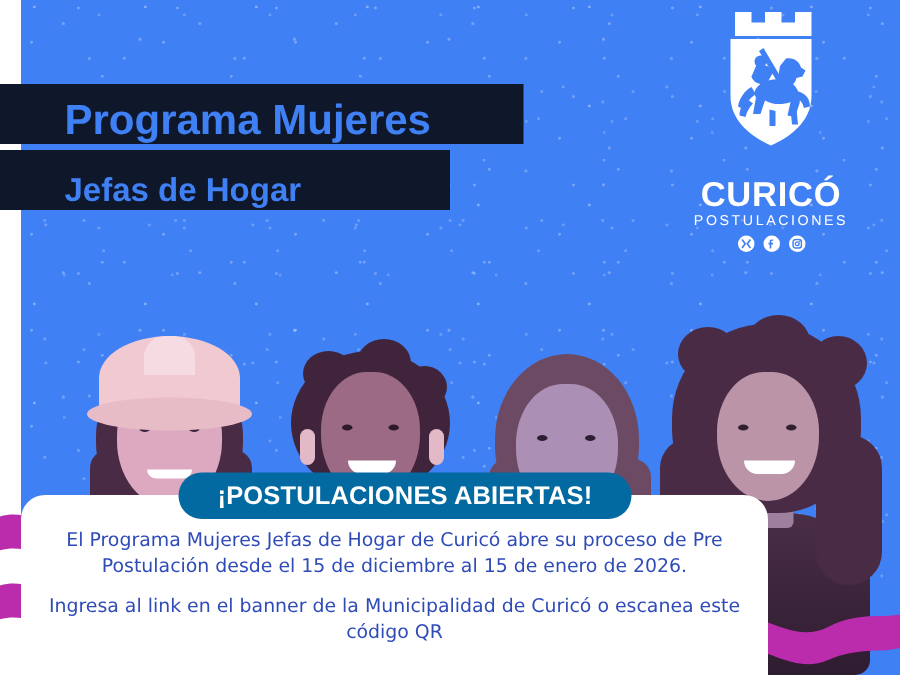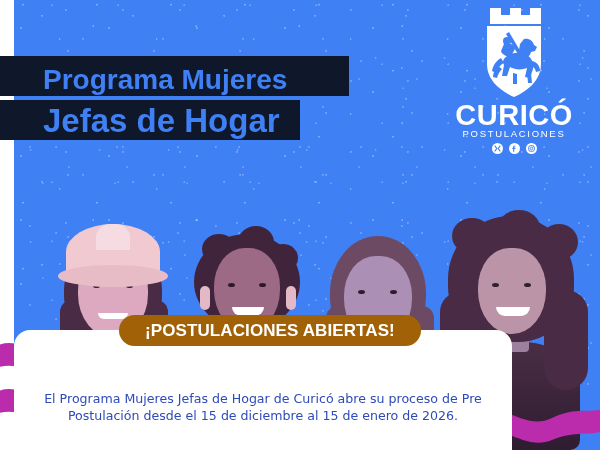--- a/index.html
+++ b/index.html
@@ -55,21 +55,21 @@
   
   .title-band{
     position:absolute;left:0;
     background:#0f172a;
     display:flex;align-items:flex-end;
     color:#4080f5;font-weight:bold;
     white-space:nowrap;
     z-index:6;
   }
   .title-band-1{ top:56px; width:349px; height:40px; font-size:28px; padding-left:43px; box-sizing:border-box;}
-  .title-band-2{ top:100px; width:300px; height:40px; font-size:33px; padding-left:43px; box-sizing:border-box;}
+  .title-band-2{ top:100px; width:300px; height:40px; font-size:22px; padding-left:43px; box-sizing:border-box;}
   .title-gap-line{
     position:absolute;left:14px;top:96px;width:335px;height:4px;background:#4080f5;z-index:7;
   }
 
   
   .photo-strip{
     position:absolute;left:14px;top:150px;width:586px;height:300px;overflow:hidden;z-index:3;
   }
   .woman{position:absolute;bottom:0;}
 
@@ -92,42 +92,41 @@
   
   .info-panel{
     position:absolute;left:14px;top:330px;width:498px;height:120px;
     background:#ffffff;border-radius:16px 16px 0 0;
     z-index:8;
   }
   .cta-pill{
     position:absolute;left:119px;top:315px;
     height:31px;padding:0 26px;
     display:flex;align-items:center;justify-content:center;
-    background:#a16207;border-radius:16px;
+    background:#0369a1;border-radius:16px;
     color:#ffffff;font-weight:bold;font-size:17px;letter-spacing:.1px;
     white-space:nowrap;z-index:10;
   }
   .info-text{
     position:absolute;left:14px;top:352px;width:498px;
     text-align:center;color:#2f4bb8;
     font-family:"DejaVu Sans", sans-serif;
     z-index:9;
-    margin-top:39px;
   }
   .info-p1{font-size:12.6px;line-height:16.5px;padding:0 10px;box-sizing:border-box;}
   .info-p2{font-size:12.6px;line-height:16.5px;padding:0 18px;box-sizing:border-box;margin-top:11px;}
 
   
   .logo-block{
     position:absolute;left:462px;top:6px;width:104px;z-index:6;
     display:flex;flex-direction:column;align-items:center;
   }
   .logo-word{
-    color:#ffffff;font-weight:bold;font-size:29px;letter-spacing:.5px;
-    line-height:23px;margin-top:2px;
+    color:#ffffff;font-weight:bold;font-size:23px;letter-spacing:.5px;
+    line-height:23px;margin-top:16px;
   }
   .logo-sub{
     color:#ffffff;font-size:9.5px;letter-spacing:1.7px;line-height:11px;margin-top:1px;
   }
   .social-row{display:flex;gap:6px;margin-top:4px;align-items:center;}
   .social-dot{
     width:11px;height:11px;border-radius:50%;background:#ffffff;
     display:flex;align-items:center;justify-content:center;
   }
 </style>
@@ -285,15 +284,16 @@
   </div>
 
   <div class="info-panel"></div>
 
   <div class="cta-pill">
     <span>¡POSTULACIONES ABIERTAS!</span>
   </div>
 
   <div class="info-text">
     <div class="info-p1">El Programa Mujeres Jefas de Hogar de Curicó abre su proceso de Pre Postulación desde el 15 de diciembre al 15 de enero de 2026.</div>
+    <div class="info-p2">Ingresa al link en el banner de la Municipalidad de Curicó o escanea este código QR</div>
   </div>
 
 </div>
 
 </body></html>

